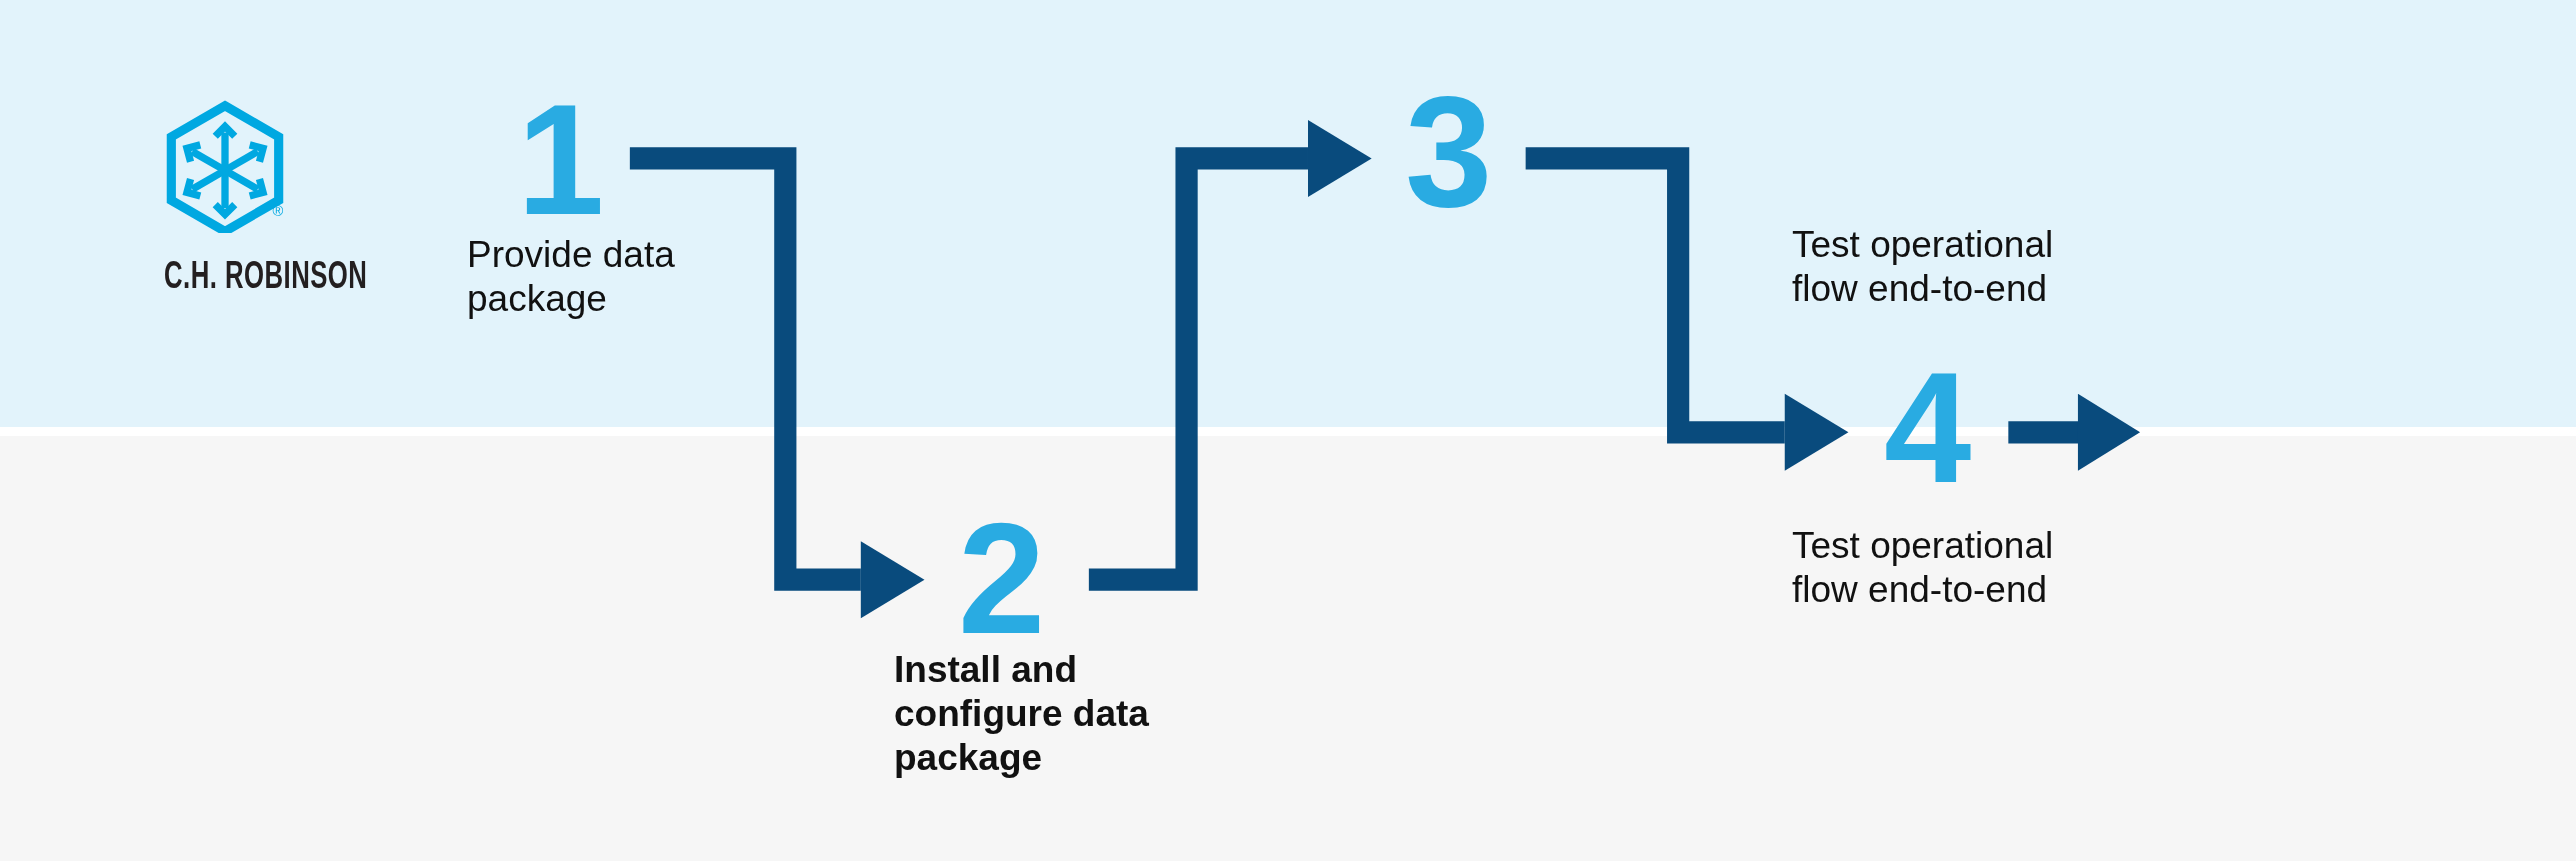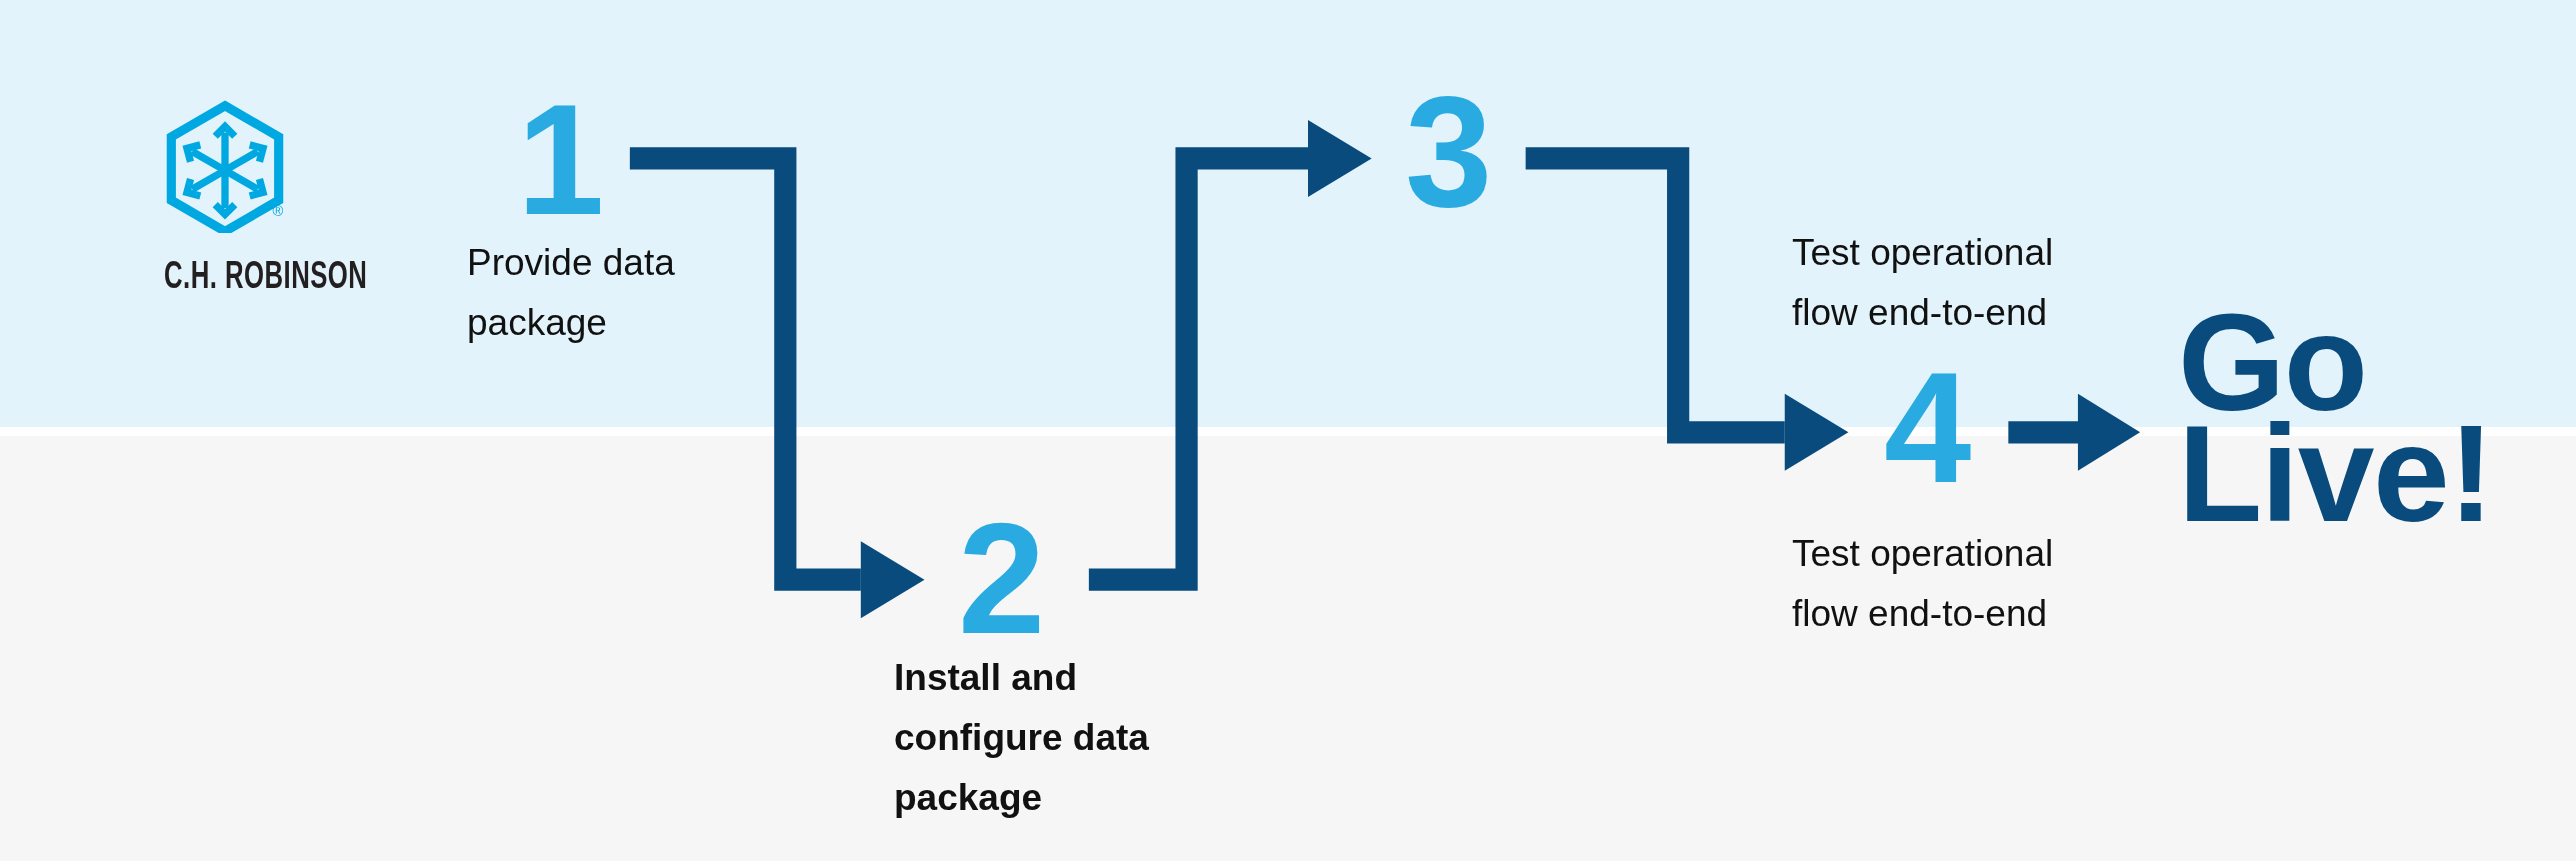--- a/index.html
+++ b/index.html
@@ -35,21 +35,21 @@
     font-size:157px;line-height:116px;font-weight:bold;color:#29abe2;
     white-space:nowrap;
   }
   #num-1{left:517px;top:102px;}
   #num-2{left:958px;top:521px;}
   #num-3{left:1405px;top:94px;}
   #num-4{left:1884px;top:370px;}
 
   
   .step-label{
-    position:absolute;font-size:37px;line-height:60px;color:#111111;
+    position:absolute;font-size:37px;line-height:44px;color:#111111;
     white-space:pre-line;
   }
   #label-1{left:467px;top:233px;}
   #label-2{left:894px;top:648px;font-weight:bold;}
   #label-3{left:1367px;top:233px;}
   #label-4a{left:1792px;top:223px;}
   #label-4b{left:1792px;top:524px;}
 
   
   #arrows{position:absolute;left:0;top:0;width:2576px;height:861px;pointer-events:none;}
@@ -144,17 +144,15 @@
 package</div>
 
   <div class="step-num" id="num-3">3</div>
 
   <div class="step-label" id="label-4a">Test operational
 flow end-to-end</div>
   <div class="step-num" id="num-4">4</div>
   <div class="step-label" id="label-4b">Test operational
 flow end-to-end</div>
 
-  <div id="go-live">Go
-Live!</div>
 
 </div>
 
 
 </body></html>

